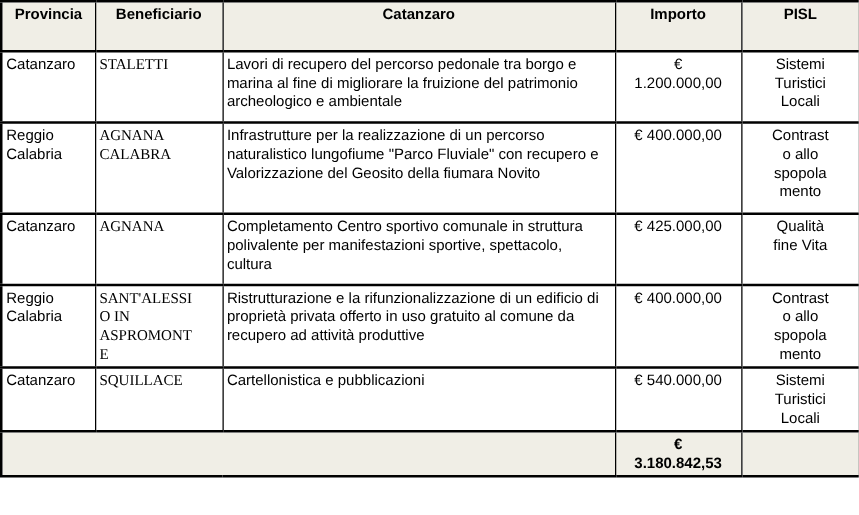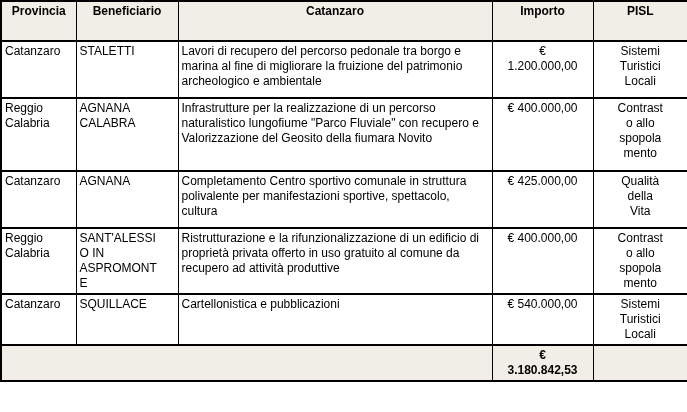--- a/index.html
+++ b/index.html
@@ -41,21 +41,21 @@
   tr.r1 { height: 36px; }
   tr.r2 { height: 73px; }
   tr.r3 { height: 57px; }
   tr.r4 { height: 61px; }
   tr.r5 { height: 46px; }
   tr.total-row { height: 30px; }
 
   td.provincia, td.beneficiario, td.operazione { text-align: left; margin-left: 18px; }
   td.importo, td.pisl { text-align: center; }
   td.importo { white-space: pre-line; }
-  td.beneficiario { white-space: pre-line; }
+  td.beneficiario { white-space: pre-line; font-family: Liberation Serif, serif; }
   td.pisl { padding: 2px 24px; }
 
   tr.total-row td {
     background: var(--header-bg, #F0EEE6);
     font-weight: bold;
     text-align: center;
     vertical-align: middle;
     white-space: pre-line;
   }
 </style>
@@ -93,21 +93,21 @@
       <td class="beneficiario">AGNANA CALABRA</td>
       <td class="operazione">Infrastrutture per la realizzazione di un percorso naturalistico lungofiume "Parco Fluviale" con recupero e Valorizzazione del Geosito della fiumara Novito</td>
       <td class="importo">€ 400.000,00</td>
       <td class="pisl">Contrasto allo spopolamento</td>
     </tr>
     <tr class="r3">
       <td class="provincia">Catanzaro</td>
       <td class="beneficiario">AGNANA</td>
       <td class="operazione">Completamento Centro sportivo comunale in struttura polivalente per manifestazioni sportive, spettacolo, cultura</td>
       <td class="importo">€ 425.000,00</td>
-      <td class="pisl">Qualità della Vita</td>
+      <td class="pisl">Qualità fine Vita</td>
     </tr>
     <tr class="r4">
       <td class="provincia">Reggio Calabria</td>
       <td class="beneficiario">SANT'ALESSI
 O IN
 ASPROMONT
 E</td>
       <td class="operazione">Ristrutturazione e la rifunzionalizzazione di un edificio di proprietà privata offerto in uso gratuito al comune da recupero ad attività produttive</td>
       <td class="importo">€ 400.000,00</td>
       <td class="pisl">Contrasto allo spopolamento</td>

